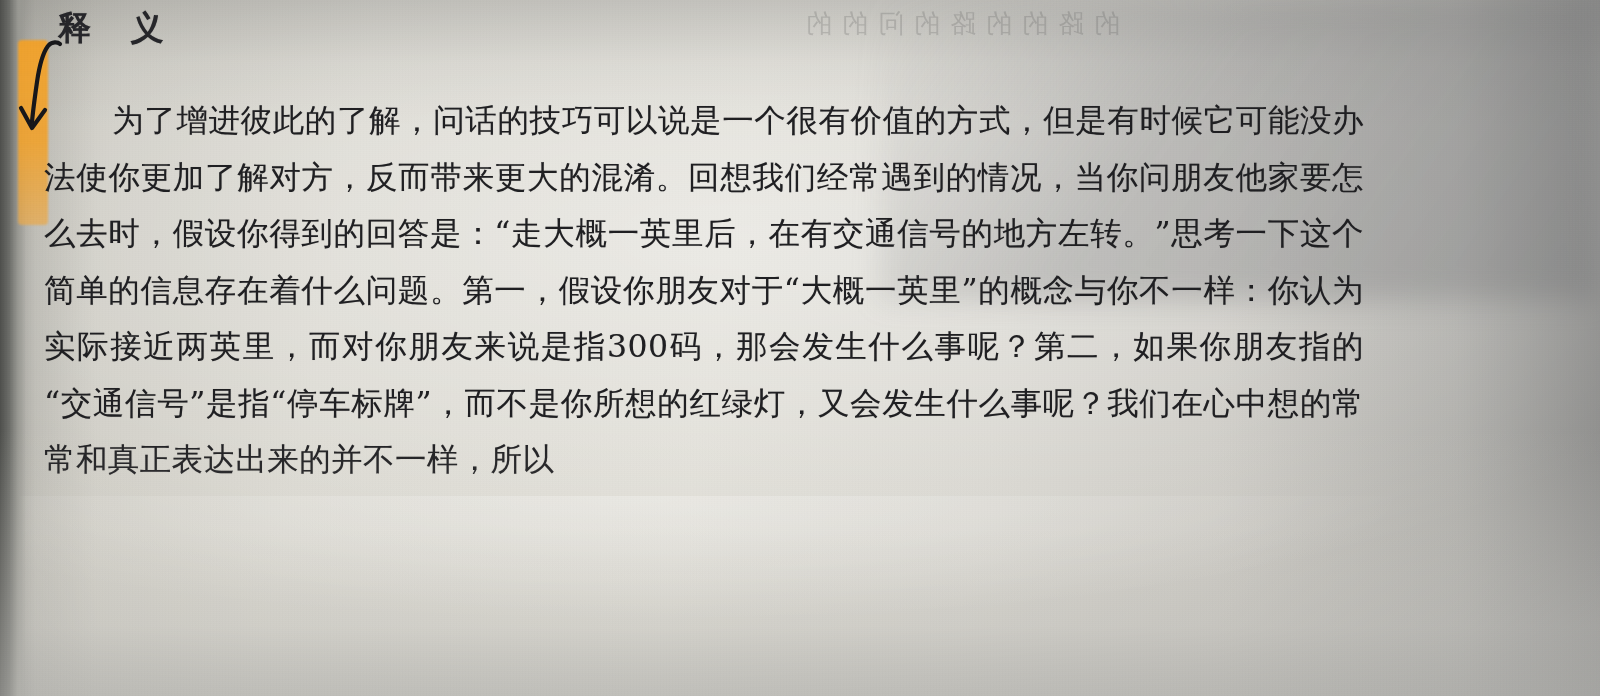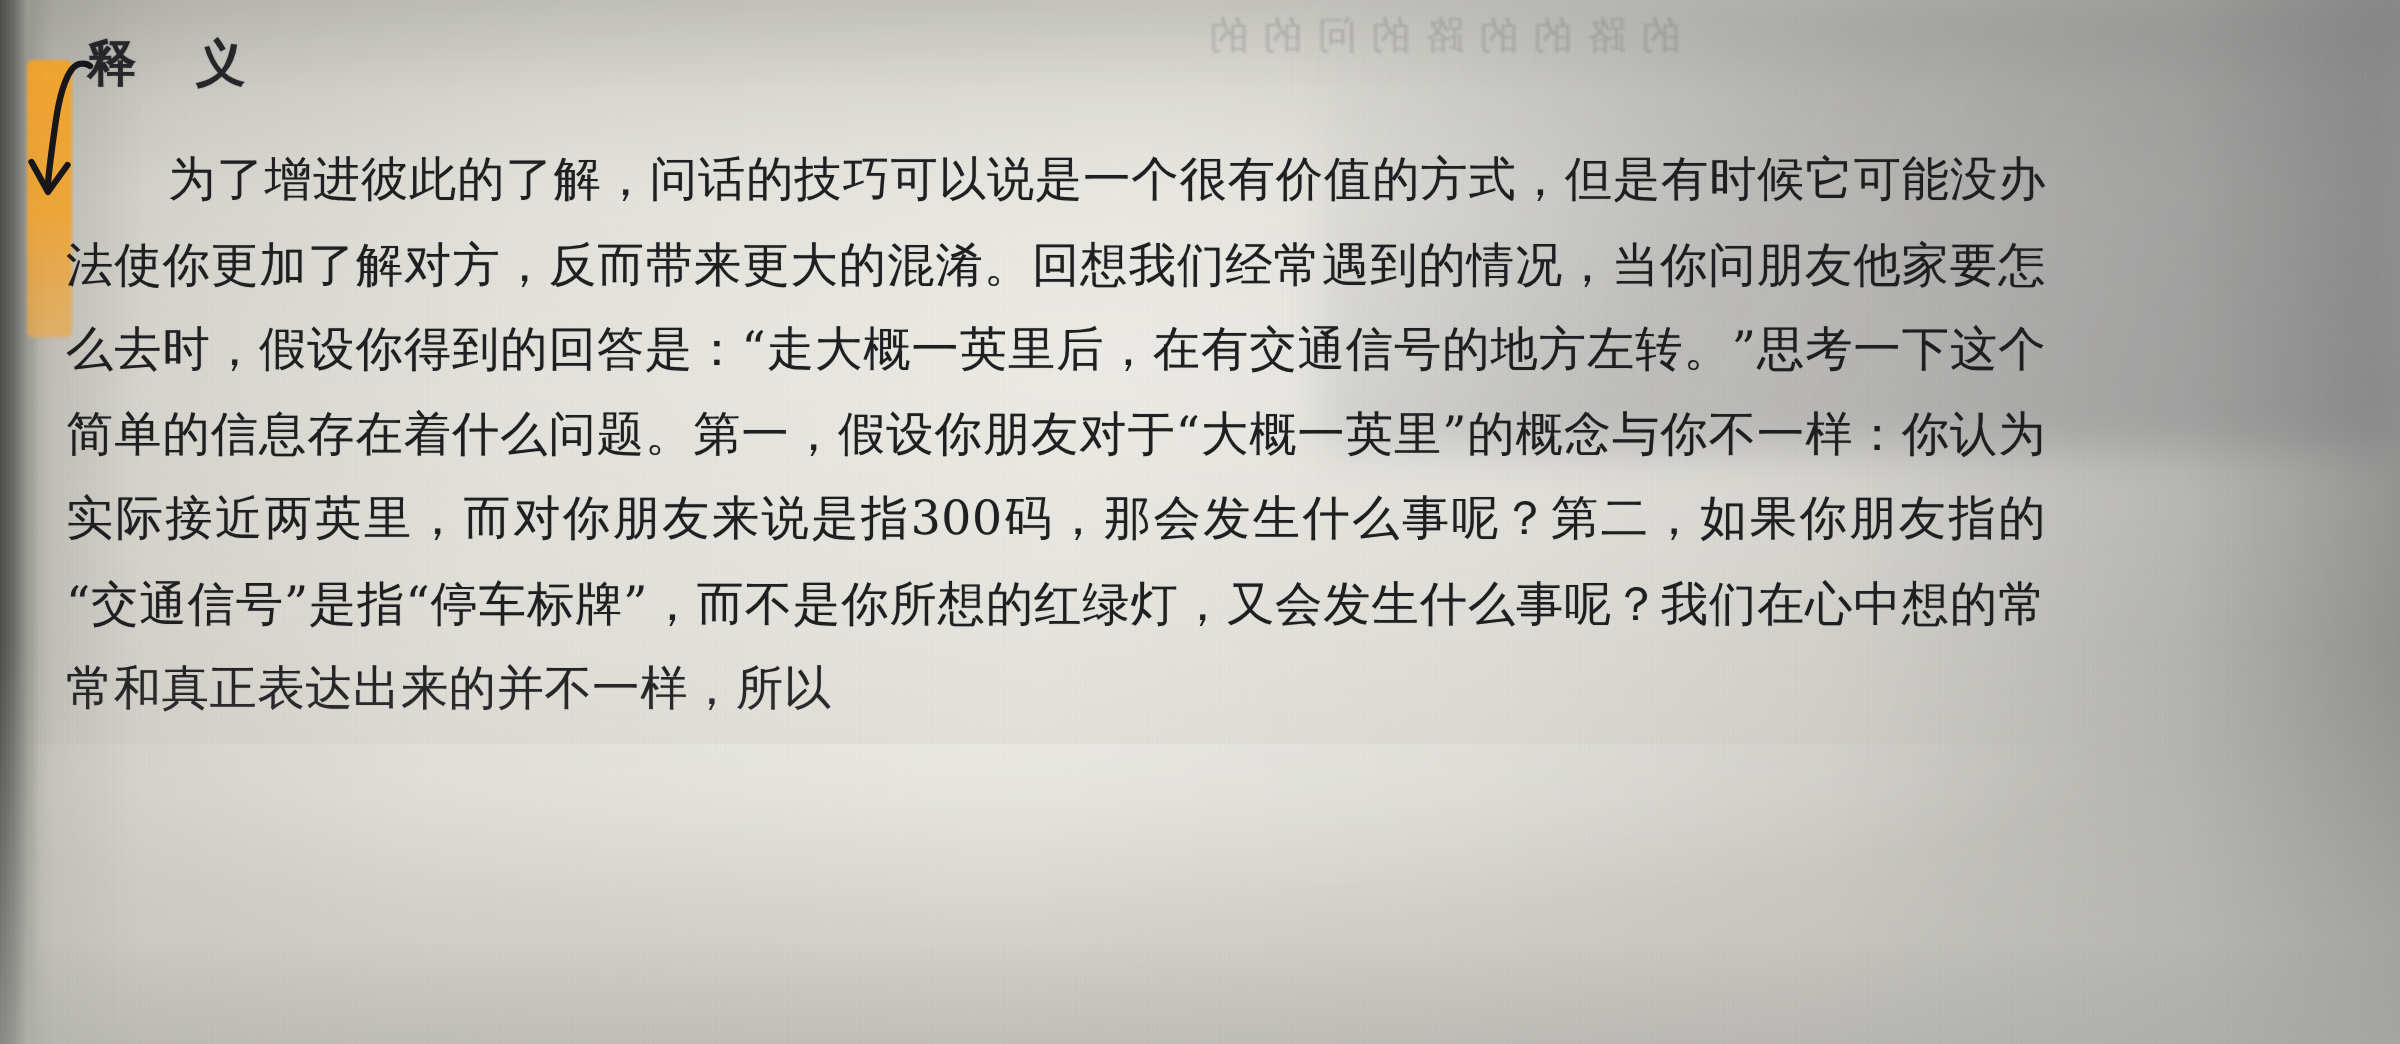--- a/index.html
+++ b/index.html
@@ -93,21 +93,21 @@
   .arrow-svg {
     position: absolute;
     left: 8px; top: 38px;
     width: 110px; height: 130px;
   }
 
   
   .heading {
     position: absolute;
     left: 58px;
-    top: 20px;
+    top: 6px;
     font-size: 33px;
     font-weight: bold;
     letter-spacing: 14px;
     color: #26262a;
     font-family: "DejaVu Sans", sans-serif;
     text-shadow: 0 0 1px rgba(0,0,0,0.35);
   }
   .body-text {
     position: absolute;
     left: 44px;

